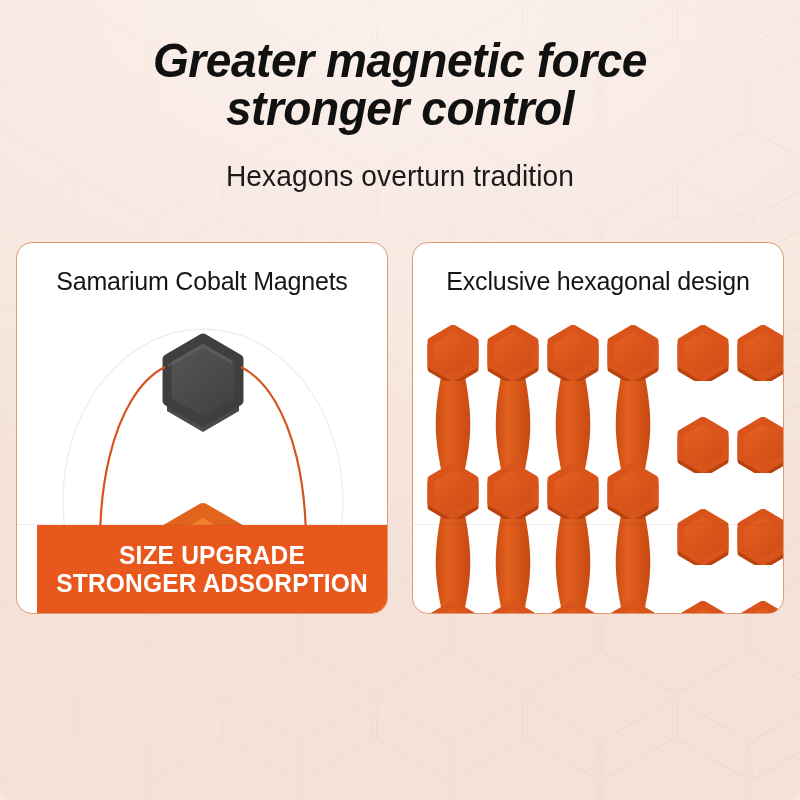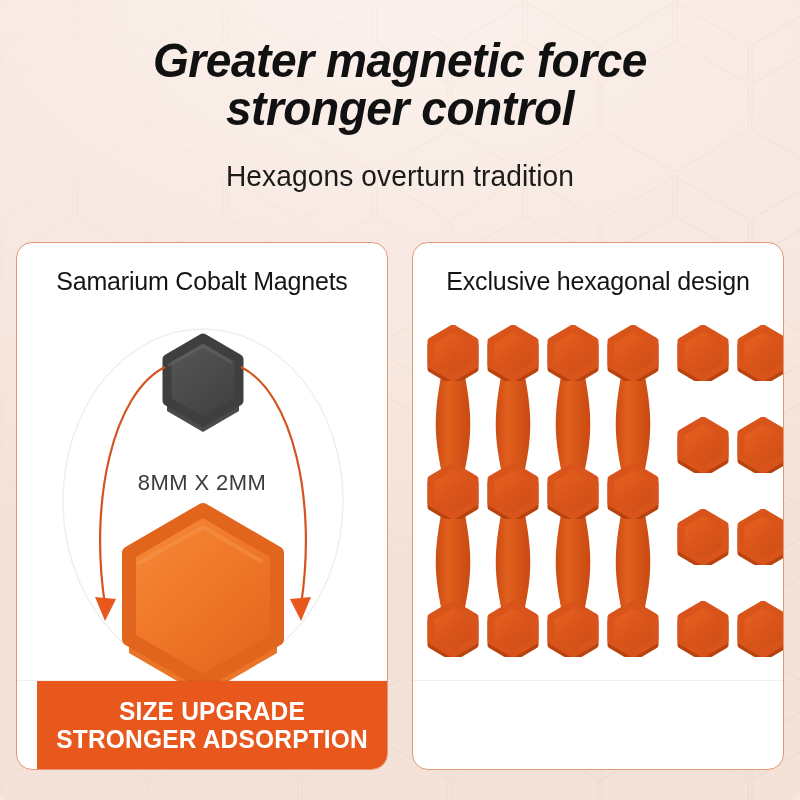--- a/index.html
+++ b/index.html
@@ -61,21 +61,21 @@
     font-size: 29px;
     letter-spacing: 0.1px;
     transform: scaleX(0.97);
   }
 
   
   .card {
     position: absolute;
     top: 242px;
     width: 372px;
-    height: 528px;
+    height: 372px;
     background: #ffffff;
     border: 1.5px solid #e2apple;
     border: 1.5px solid #e39873;
     border-radius: 16px;
     box-sizing: border-box;
     overflow: hidden;
   }
   .card-left  { left: 16px; }
   .card-right { left: 412px; }
 
@@ -224,21 +224,20 @@
           </g>
 
           <g fill="none" stroke="#d4541f" stroke-width="2.2">
             <path d="M148,62 C96,88 72,196 88,300"></path>
             <path d="M224,62 C276,88 300,196 284,300"></path>
           </g>
           <polygon points="88,316 78,292 99,294" fill="#e8571c"></polygon>
           <polygon points="284,316 273,294 294,292" fill="#e8571c"></polygon>
         </svg>
 
-        <div class="label-small label-gray">8MM X 2MM</div>
       </div>
     </div>
 
     <div class="card-footer">
       <span>SIZE UPGRADE</span>
       <span>STRONGER ADSORPTION</span>
     </div>
   </div>
 
   <div class="card card-right">

